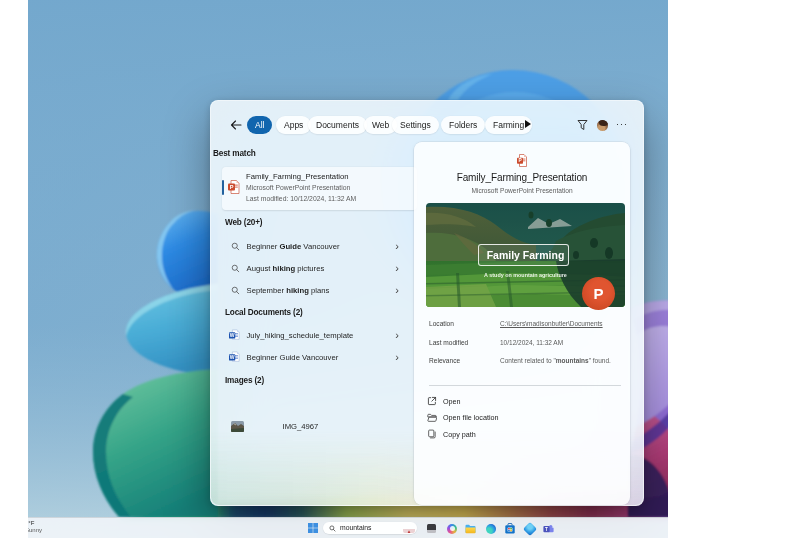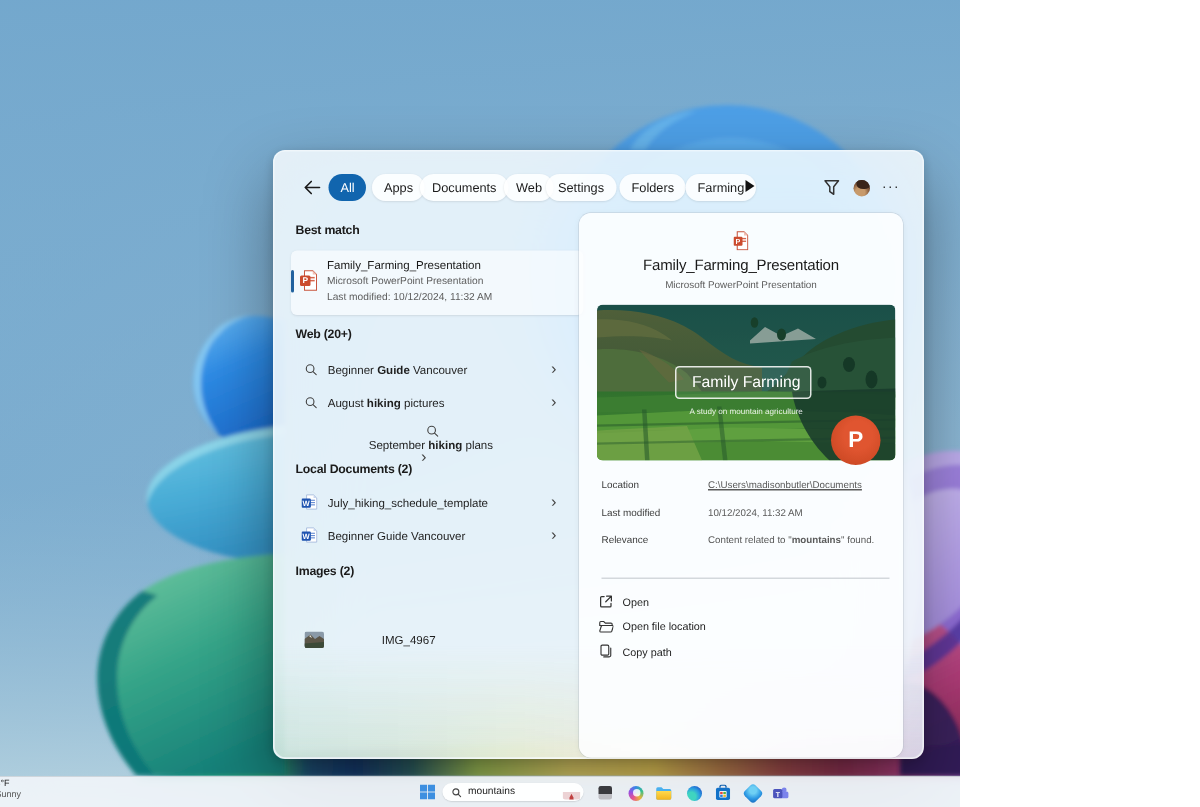--- a/index.html
+++ b/index.html
@@ -1,17 +1,17 @@
 <!DOCTYPE html>
 <html><head>
 <meta charset="utf-8">
 <style>
   * { margin:0; padding:0; box-sizing:border-box; }
   html,body { width:800px; height:538px; overflow:hidden; font-family:"Liberation Sans", sans-serif; }
-  #stage { position:relative; width:640px; height:538px; overflow:hidden; background:#7cacce; }
+  #stage { position:relative; width:640px; height:538px; overflow:hidden; background:#7cacce;margin-left:28px; }
   .abs { position:absolute; }
   .pill { top:15px; height:18px; line-height:18px; padding:0 8px; border-radius:9px;
           background:rgba(255,255,255,0.85); box-shadow:0 0.5px 1.5px rgba(0,0,0,0.12);
           font-size:8.5px; color:#1b1b1b; }
   .pill-on { background:#1165ae; color:#fff; box-shadow:none; }
   .hdr { font-size:8.2px; letter-spacing:-0.15px; font-weight:bold; color:#1b1b1b; }
   .t1 { font-size:7.7px; color:#1a1a1a; }
   .t2 { font-size:6.8px; color:#5d5d5d; }
   .row { left:11px; width:180px; height:16px; display:flex; align-items:center; }
   .row .ic { width:9px; height:9px; margin-left:9px; flex:none; }
@@ -163,21 +163,21 @@
   <div class="abs" style="left:314px;top:19px;width:0;height:0;border-left:6px solid #111;border-top:4.5px solid transparent;border-bottom:4.5px solid transparent;"></div>
   <svg class="abs" style="left:366px;top:18px" width="11" height="12" viewBox="0 0 11 12">
     <path d="M 1 1.5 H 10 L 6.8 5.5 V 10.5 L 4.2 8.8 V 5.5 Z" stroke="#333" stroke-width="1" fill="none" stroke-linejoin="round"></path>
   </svg>
   <div class="abs" style="left:386px;top:18.5px;width:11px;height:11px;border-radius:50%;overflow:hidden;
      background: radial-gradient(circle at 40% 75%, #c79a6b 0 30%, #8a5f40 55%, #4a3326 80%, #33241c 100%);">
      <div style="position:absolute;left:2px;top:0;width:9px;height:6px;border-radius:0 50% 40% 50%;background:#3a2418;"></div>
   </div>
   <div class="abs" style="left:405px;top:23px;width:12px;height:2px;color:#222;font-size:9px;letter-spacing:1px;line-height:0;">···</div>
 
-  <div class="abs hdr" style="left:14px;top:47.5px;">Best match</div>
+  <div class="abs hdr" style="left:2px;top:47.5px;">Best match</div>
 
   <div class="abs" style="left:11px;top:66px;width:195px;height:43px;border-radius:4px;background:rgba(255,255,255,0.6);box-shadow:0 0.5px 1.5px rgba(0,0,0,0.1);"></div>
   <div class="abs" style="left:11px;top:79px;width:2px;height:15px;border-radius:2px;background:#21619e;"></div>
   <svg class="abs" style="left:17px;top:78px" width="12" height="16" viewBox="0 0 12 16">
     <path d="M 3 1.5 H 8.5 L 11 4 V 14.5 H 3 Z" fill="#fff" stroke="#c8553e" stroke-width="0.7"></path>
     <path d="M 8.5 1.5 L 11 4 H 8.5 Z" fill="#f0c0b4"></path>
     <rect x="6.2" y="5.6" width="3.6" height="1" fill="#d6684f"></rect>
     <rect x="6.2" y="7.6" width="3.6" height="1" fill="#d6684f"></rect>
     <rect x="0" y="4.6" width="7" height="7" rx="1" fill="#cb4b2e"></rect>
     <text x="3.5" y="9.9" font-size="5.6" fill="#fff" text-anchor="middle" font-family="Liberation Sans" font-weight="bold">P</text>
@@ -197,21 +197,21 @@
         <span class="chev">›</span>
       </div>
   <div class="abs row" style="top:159.5px;">
         <svg class="ic" viewBox="0 0 12 12">
           <circle cx="5" cy="5" r="3.4" stroke="#444" stroke-width="1" fill="none"></circle>
           <path d="M 7.6 7.6 L 10.4 10.4" stroke="#444" stroke-width="1" stroke-linecap="round"></path>
         </svg>
         <span class="rt">August <b>hiking</b> pictures</span>
         <span class="chev">›</span>
       </div>
-  <div class="abs row" style="top:181.5px;flex-direction:column;">
+  <div class="abs row" style="top:181.5px;">
         <svg class="ic" viewBox="0 0 12 12">
           <circle cx="5" cy="5" r="3.4" stroke="#444" stroke-width="1" fill="none"></circle>
           <path d="M 7.6 7.6 L 10.4 10.4" stroke="#444" stroke-width="1" stroke-linecap="round"></path>
         </svg>
         <span class="rt">September <b>hiking</b> plans</span>
         <span class="chev">›</span>
       </div>
 
   <div class="abs hdr" style="left:14px;top:207px;">Local Documents (2)</div>
 
@@ -261,21 +261,21 @@
     <path d="M 2.5 0.5 H 7 L 9.5 3 V 12.5 H 2.5 Z" fill="#fff" stroke="#c8553e" stroke-width="0.7"></path>
     <path d="M 7 0.5 L 9.5 3 H 7 Z" fill="#f0c0b4"></path>
     <rect x="5.2" y="4.6" width="3.2" height="0.9" fill="#d6684f"></rect>
     <rect x="5.2" y="6.4" width="3.2" height="0.9" fill="#d6684f"></rect>
     <rect x="0" y="3.8" width="6" height="6" rx="0.8" fill="#cb4b2e"></rect>
     <text x="3" y="8.4" font-size="4.8" fill="#fff" text-anchor="middle" font-family="Liberation Sans" font-weight="bold">P</text>
   </svg>
   <div class="abs" style="left:203px;top:71px;width:216px;text-align:center;font-size:10px;letter-spacing:-0.1px;color:#1a1a1a;">Family_Farming_Presentation</div>
   <div class="abs" style="left:203px;top:86px;width:216px;text-align:center;font-size:6.6px;color:#5d5d5d;">Microsoft PowerPoint Presentation</div>
 
-  <div class="abs" id="pimg" style="left:215px;top:102px;width:199px;height:104px;border-radius:4px;overflow:hidden;">
+  <div class="abs" id="pimg" style="left:215px;top:102px;width:199px;height:104px;border-radius:4px;overflow:hidden;font-weight:bold;">
     <svg width="199" height="104" viewBox="0 0 199 104">
       <defs>
         <linearGradient id="pv-sky" x1="0" y1="0" x2="0" y2="1">
           <stop offset="0" stop-color="#1E574F"></stop>
               <stop offset="1" stop-color="#31705A"></stop>
         </linearGradient>
         <linearGradient id="pv-hill" x1="0" y1="0" x2="0" y2="1">
           <stop offset="0" stop-color="#5F6B3C"></stop>
               <stop offset="1" stop-color="#46603A"></stop>
         </linearGradient>

